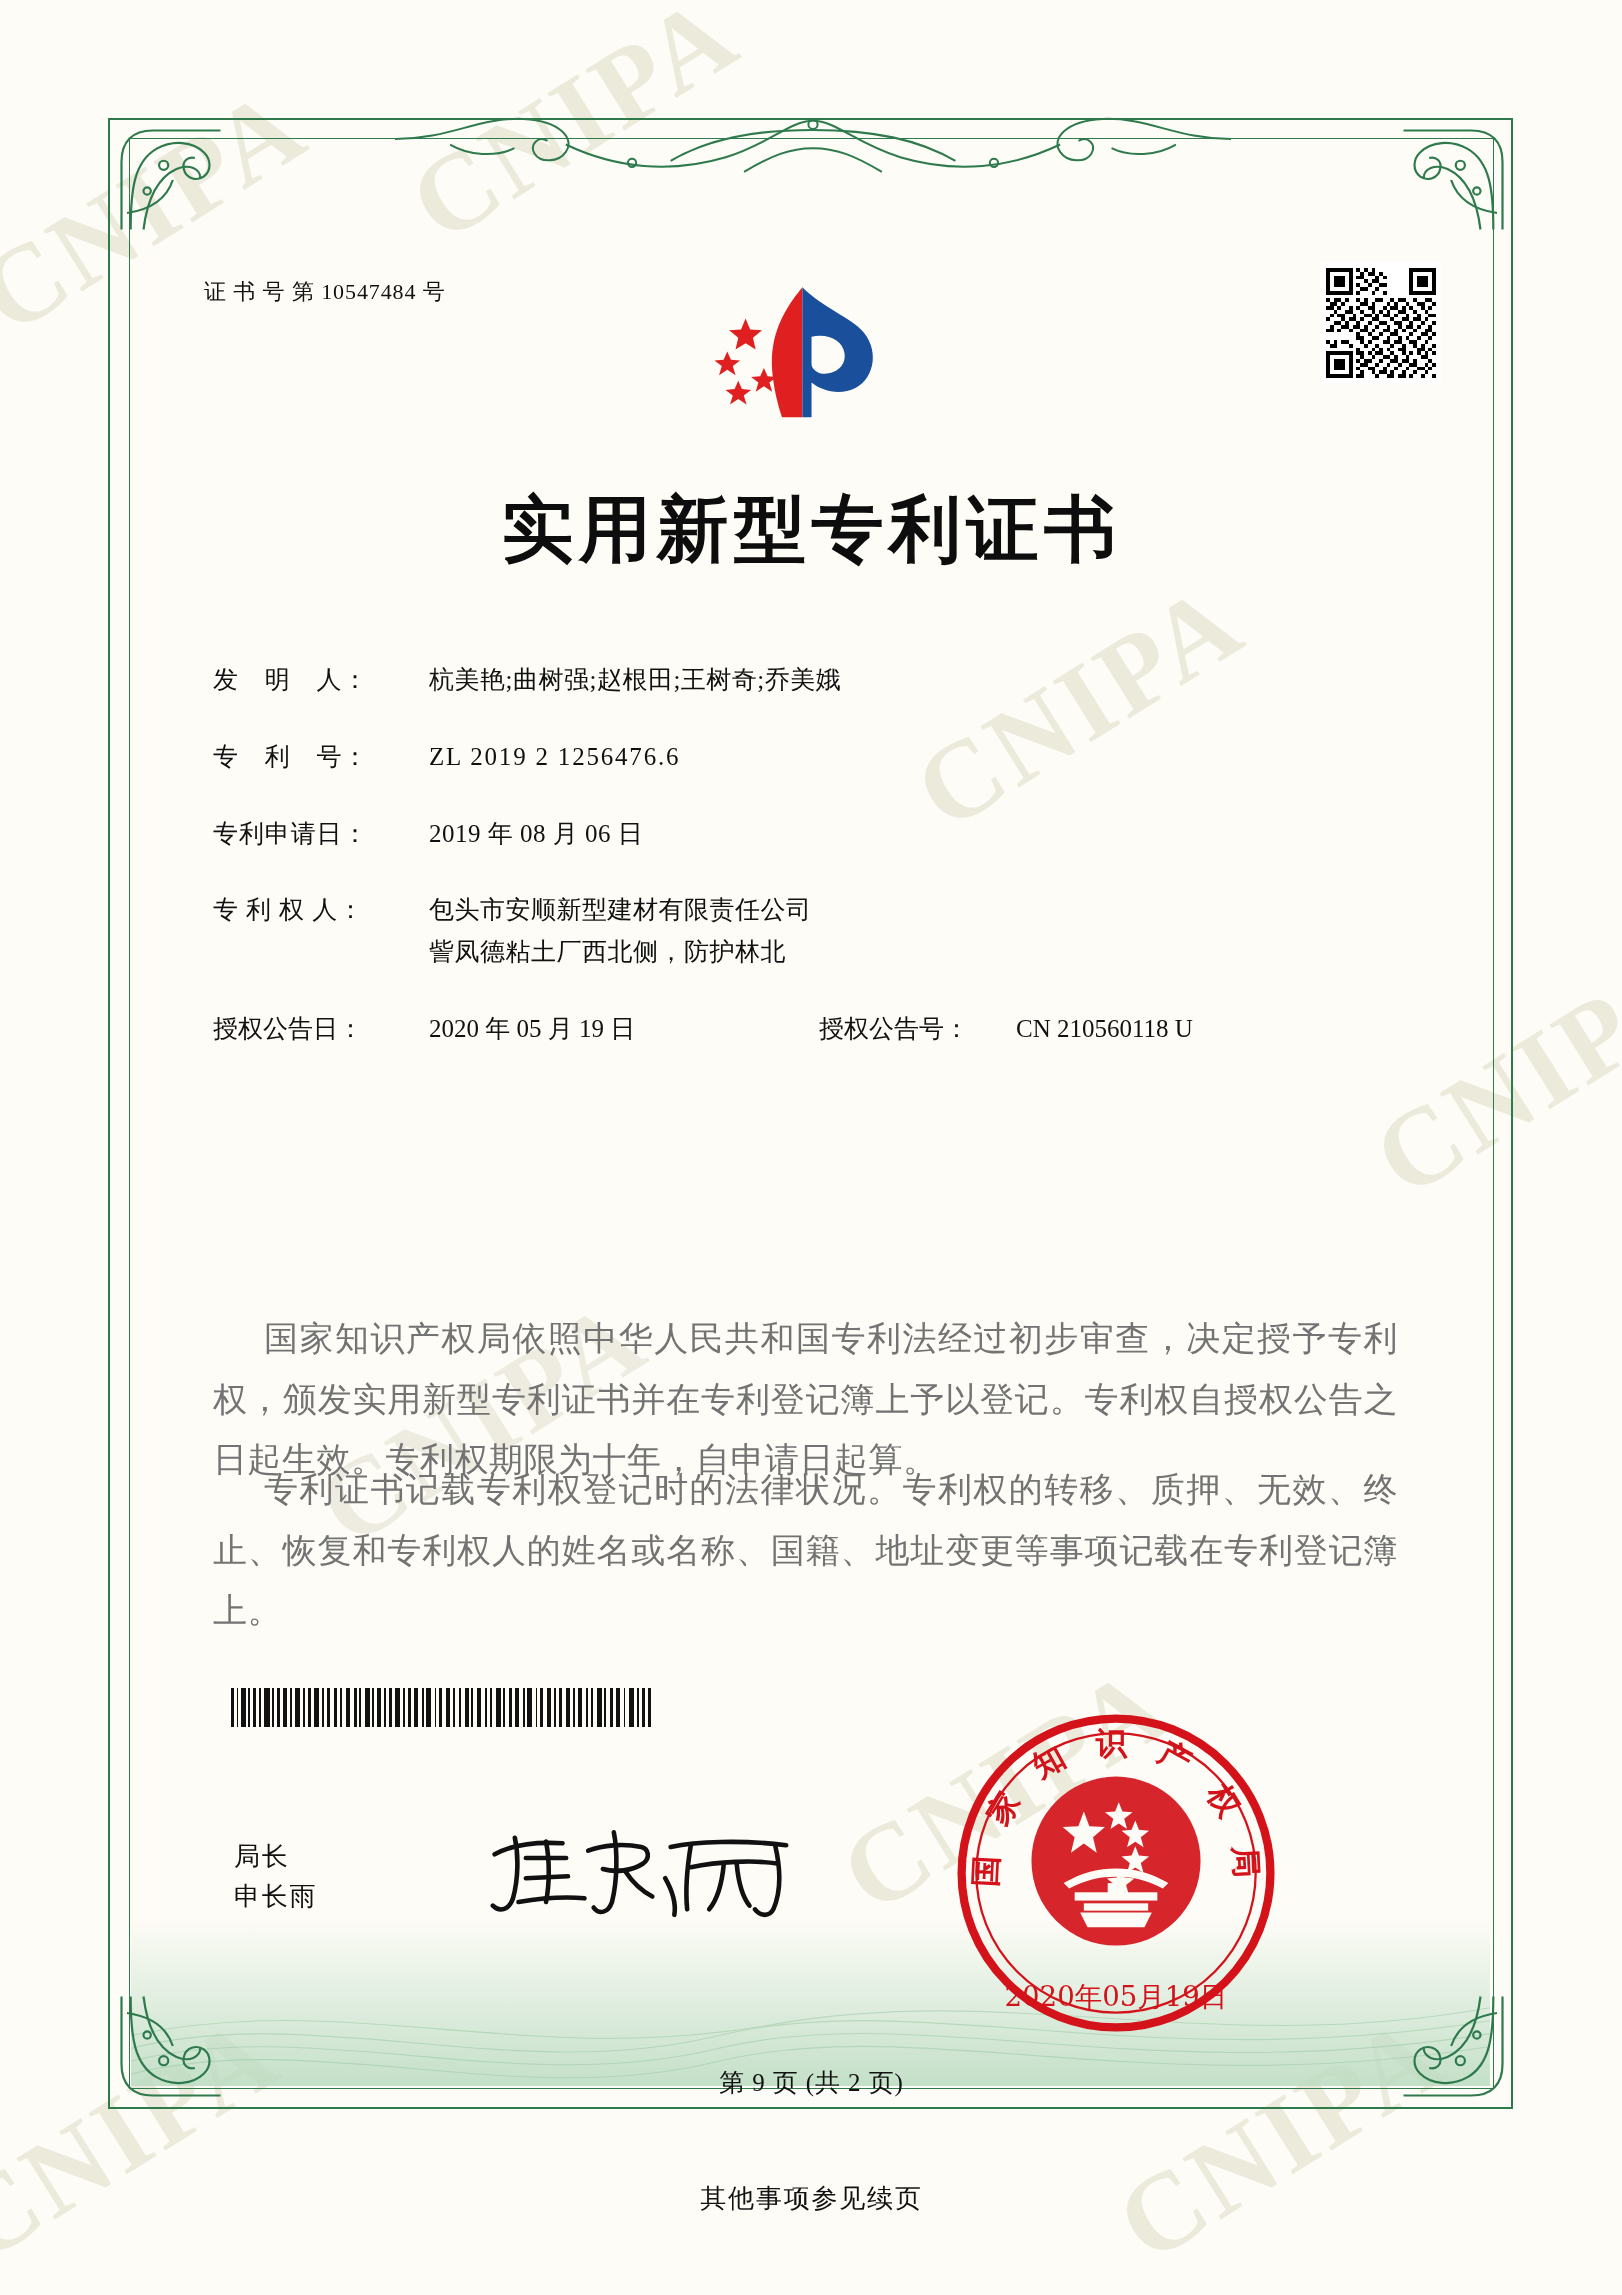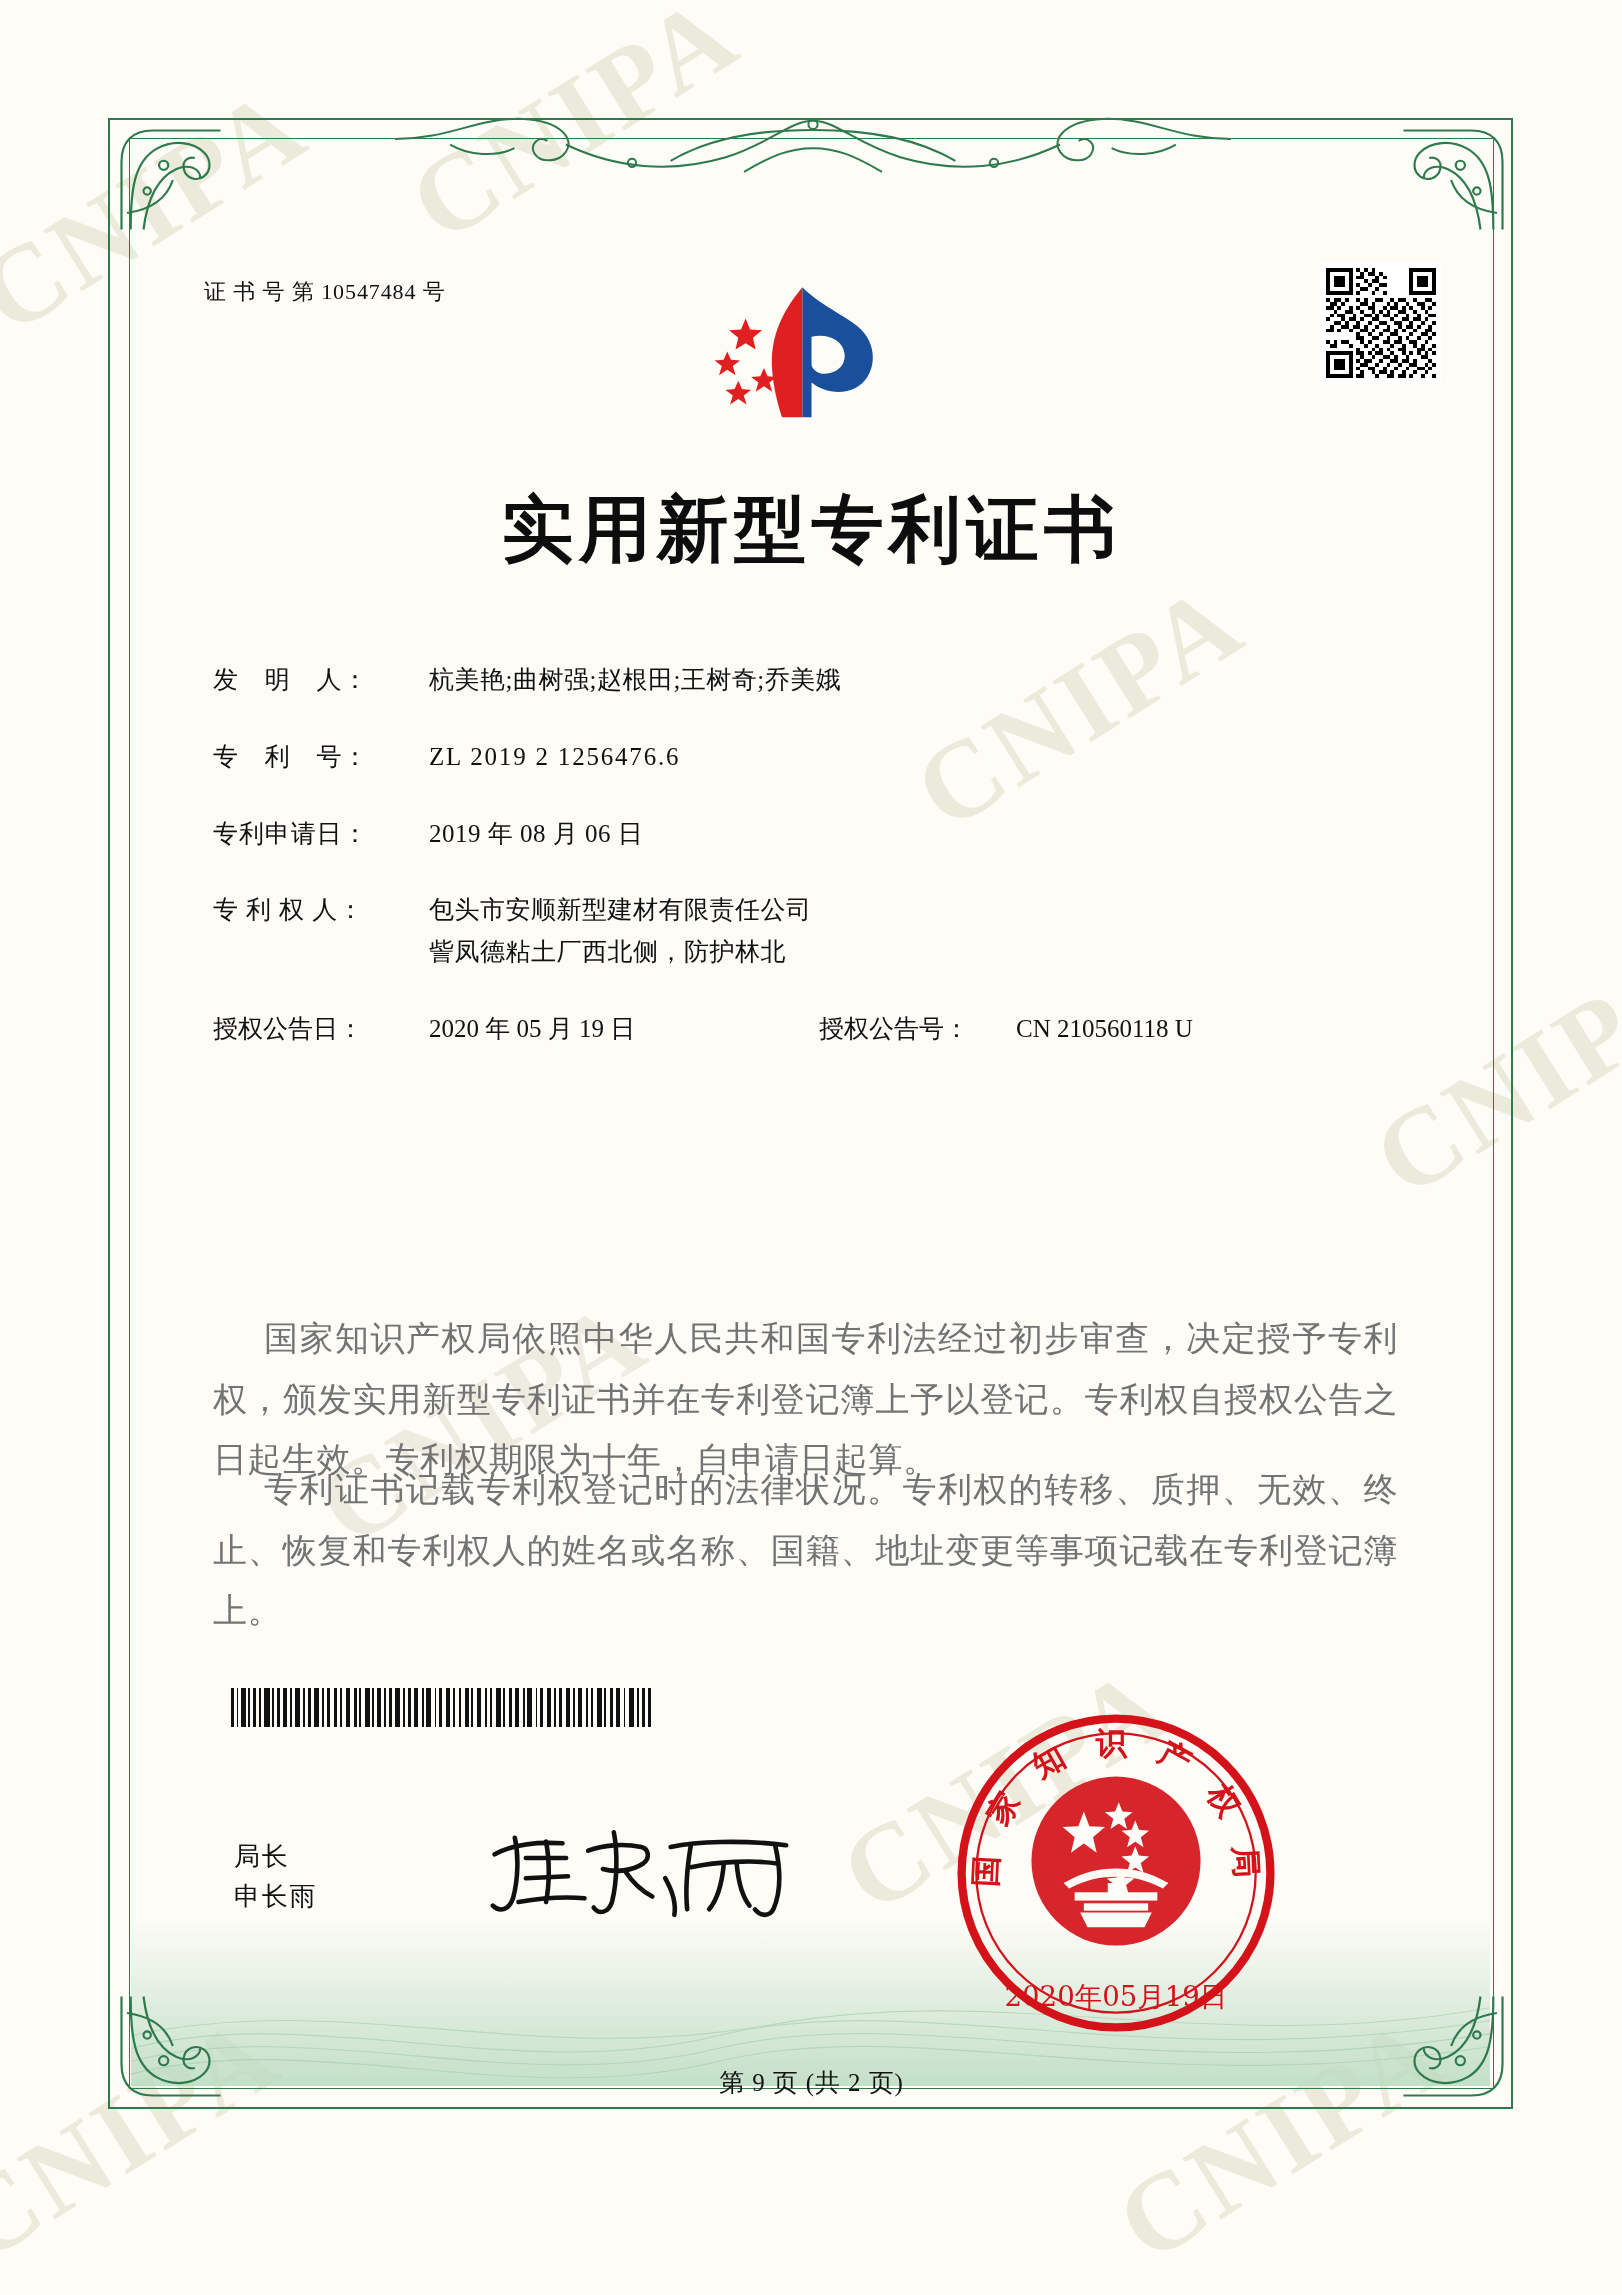--- a/index.html
+++ b/index.html
@@ -726,15 +726,16 @@
 
       <text font-family="'DejaVu Serif','Liberation Serif',serif" font-size="34" font-weight="bold" fill="#d4121a" letter-spacing="10">
         <textPath href="#sealArc" startOffset="50%" text-anchor="middle">国 家 知 识 产 权 局</textPath>
       </text>
       <text x="185" y="330" text-anchor="middle" font-family="'DejaVu Serif','Liberation Serif',serif" font-size="30" fill="#d4121a">2020年05月19日</text>
     </svg>
   </div>
 
   <div class="page-no">第 9 页 (共 2 页)</div>
 
+  <div class="footer-note">其他事项参见续页</div>
 
 </div>
 
 
 </body></html>

